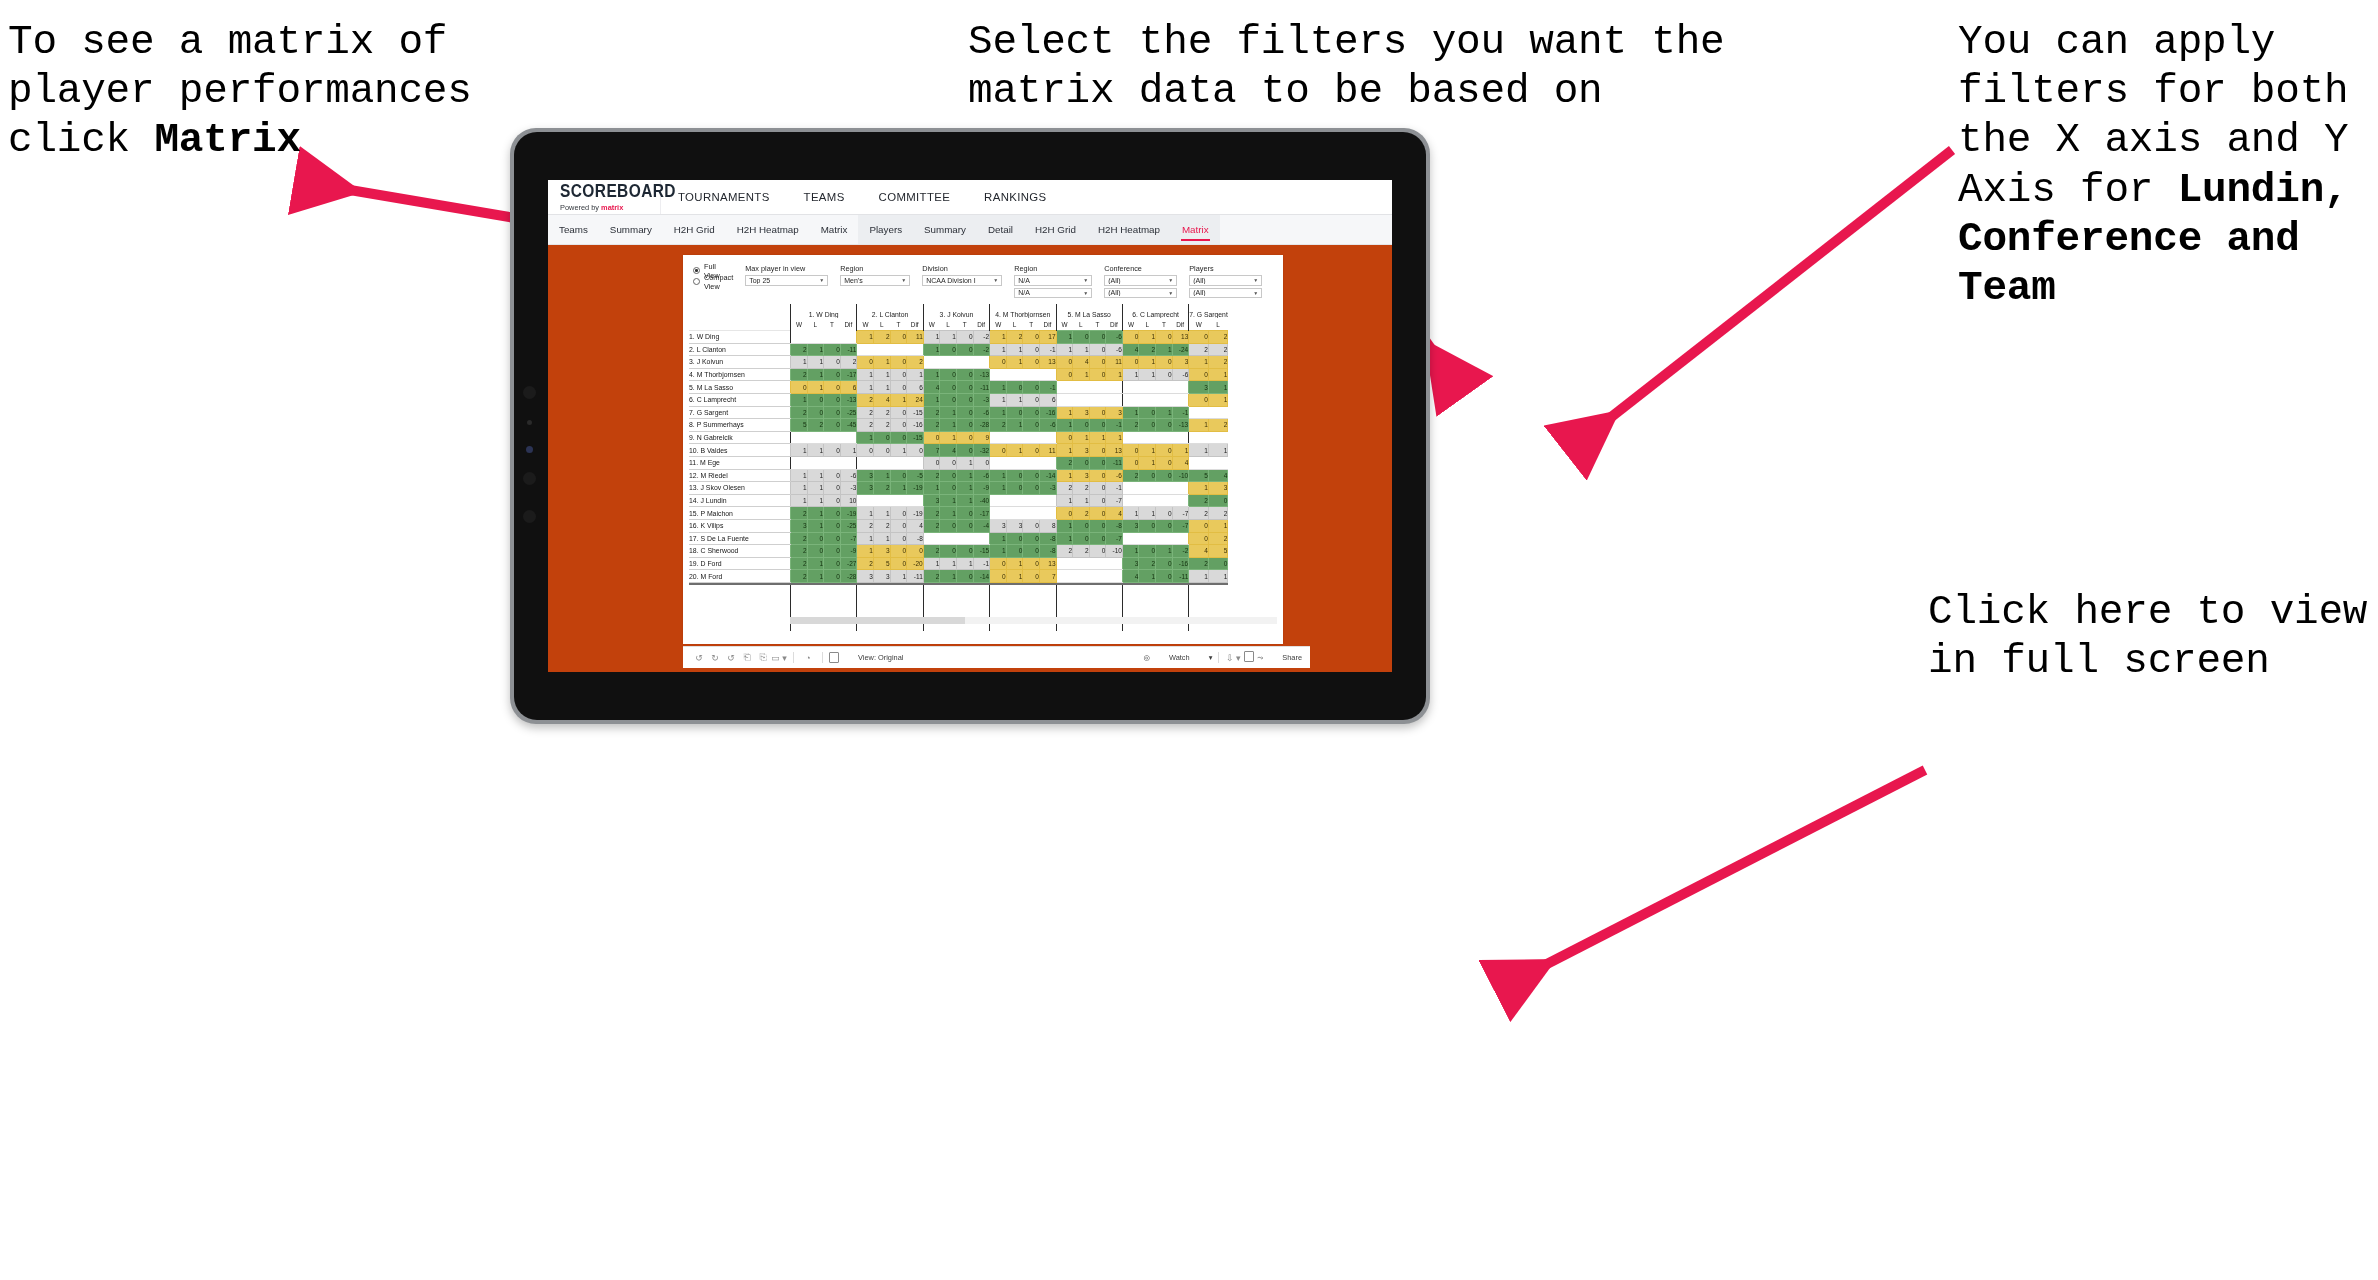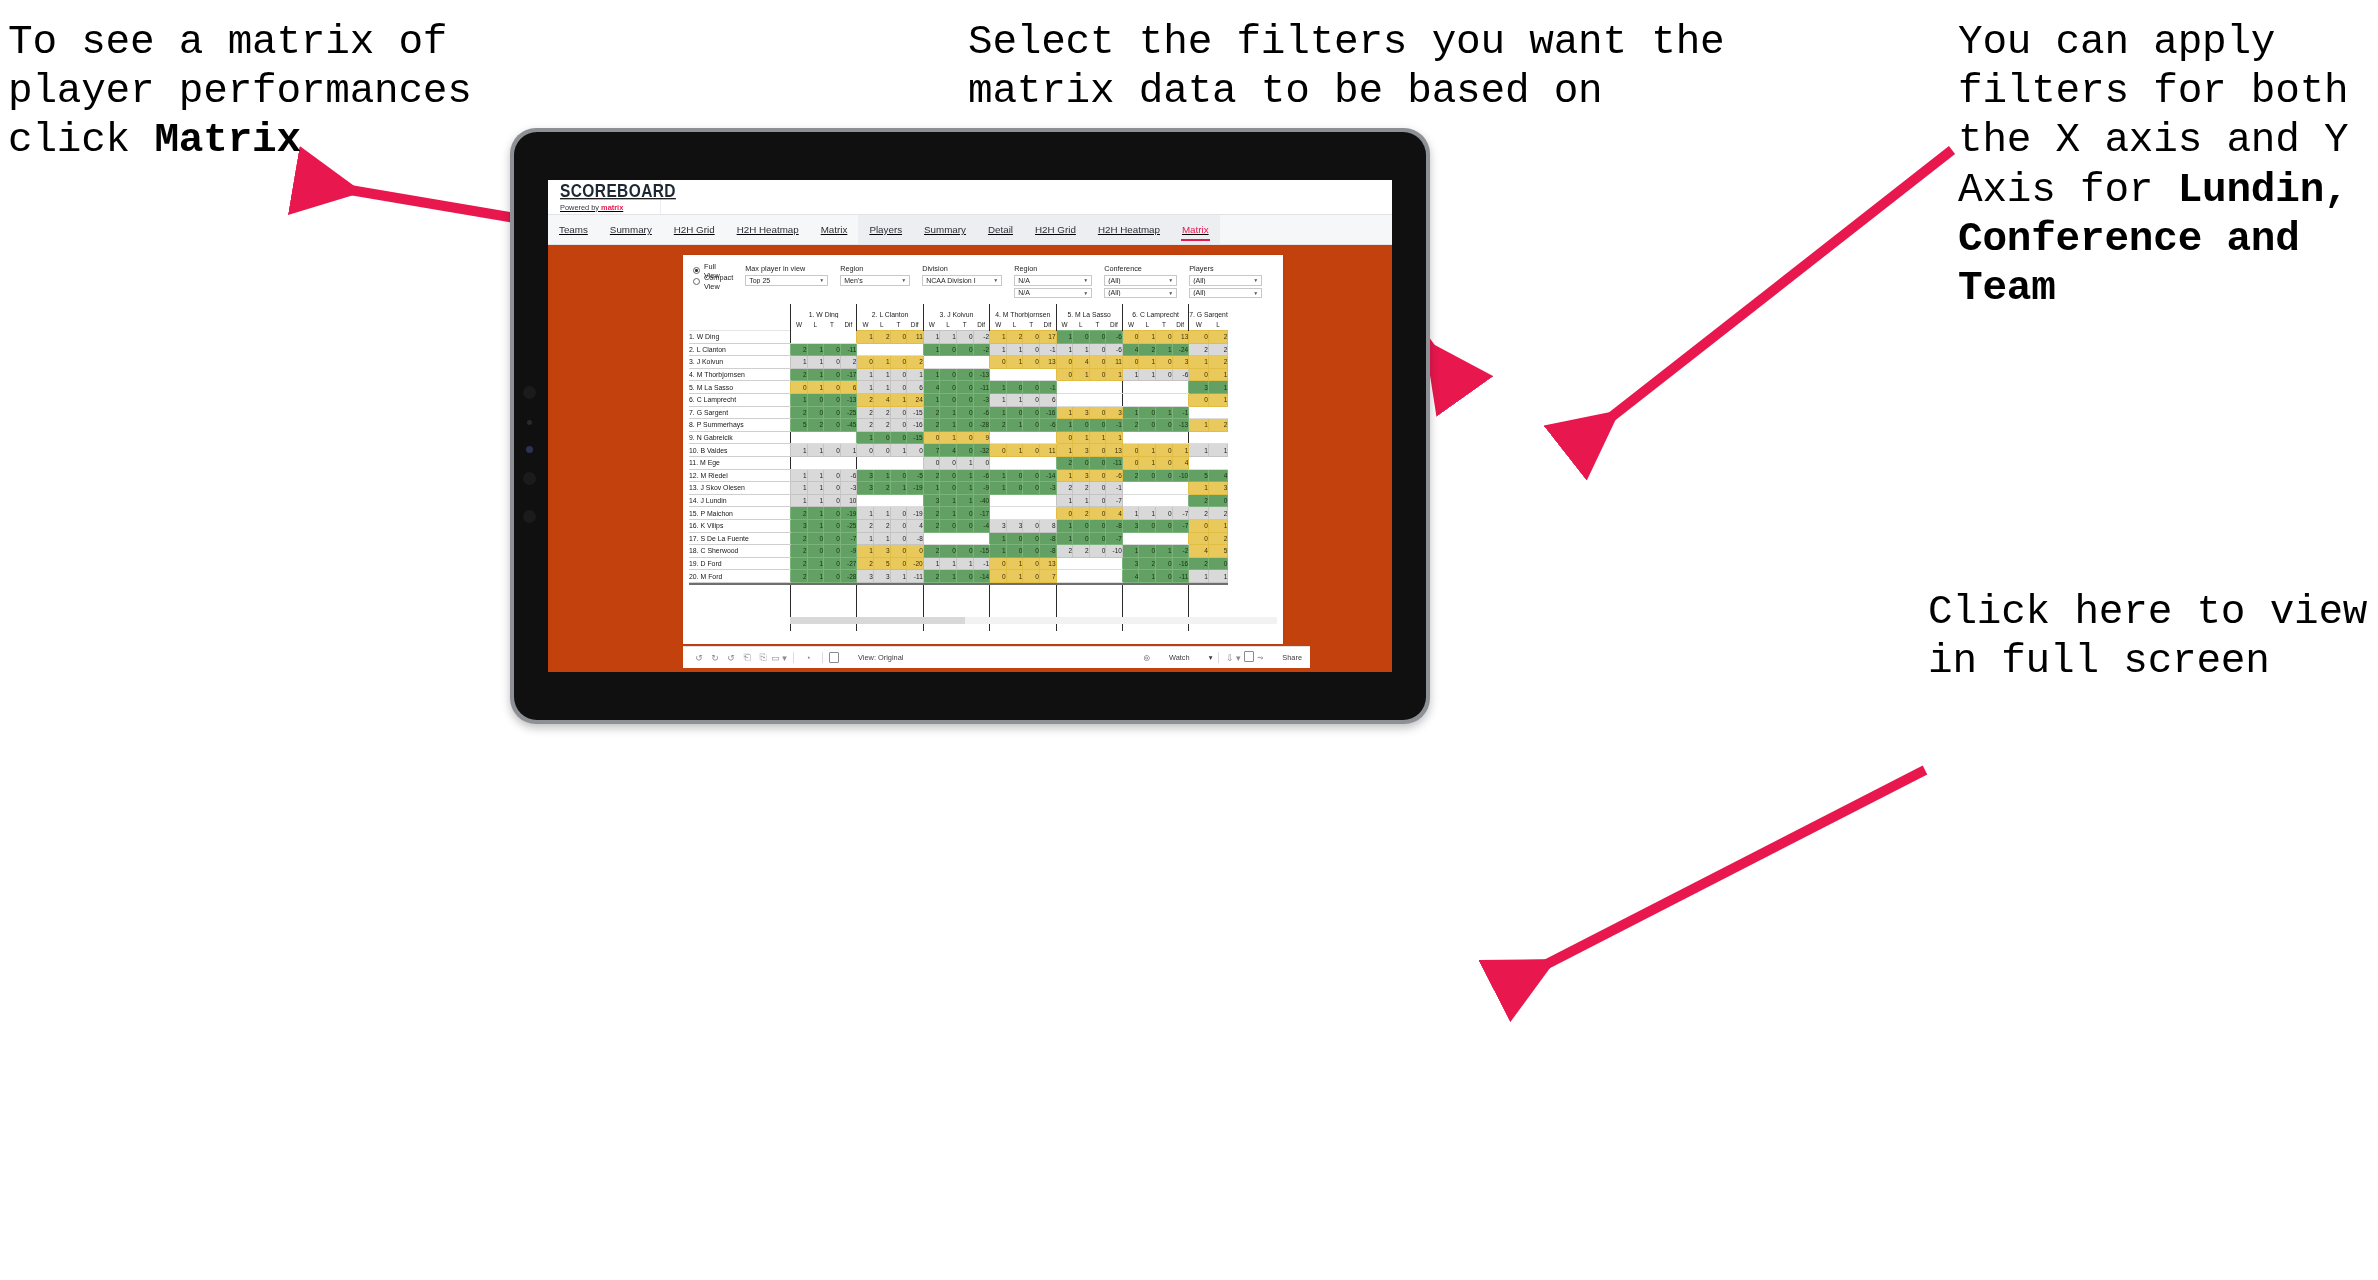--- a/index.html
+++ b/index.html
@@ -41,21 +41,20 @@
   }
   .tab-body{
     position:absolute;left:4px;top:4px;right:4px;bottom:4px;
     background:#101010;
     border-radius:23px;
   }
   .tab-screen{
     position:absolute;left:38px;top:52px;width:844px;height:492px;
     background:#e9ebee;
     overflow:hidden;
-    text-decoration:underline;
   }
   .cam{position:absolute;width:13px;height:13px;border-radius:50%;background:#1b1b1b;left:13px;}
   .cam2{position:absolute;width:5px;height:5px;border-radius:50%;background:#2a2a2a;left:17px;}
   .cam3{position:absolute;width:7px;height:7px;border-radius:50%;background:#2b3354;left:16px;}
 
   
   .app-header{
     height:34px;background:#fff;display:flex;align-items:stretch;
     border-bottom:1px solid #e2e3e6;
   }
@@ -221,20 +220,26 @@
   <div class="cam3" style="top:318px"></div>
   <div class="cam" style="top:344px"></div>
   <div class="cam" style="top:382px"></div>
 
   <div class="tab-screen">
 
     <div class="app-header">
       <div class="brand">
         <div class="brand-title">SCOREBOARD</div>
         <div class="brand-sub"><span>Powered by </span><i>matrix</i></div>
+      </div>
+      <div class="nav-main">
+        <div class="nav-item">TOURNAMENTS</div>
+        <div class="nav-item">TEAMS</div>
+        <div class="nav-item">COMMITTEE</div>
+        <div class="nav-item">RANKINGS</div>
       </div>
     </div>
 
     <div class="subnav">
       <div class="subgroup">
         <div class="sub-item">Teams</div>
         <div class="sub-item">Summary</div>
         <div class="sub-item">H2H Grid</div>
         <div class="sub-item">H2H Heatmap</div>
         <div class="sub-item">Matrix</div>

